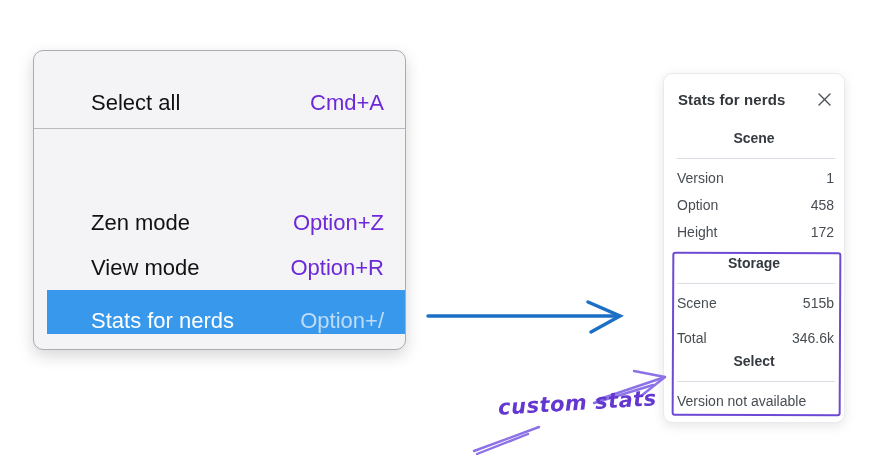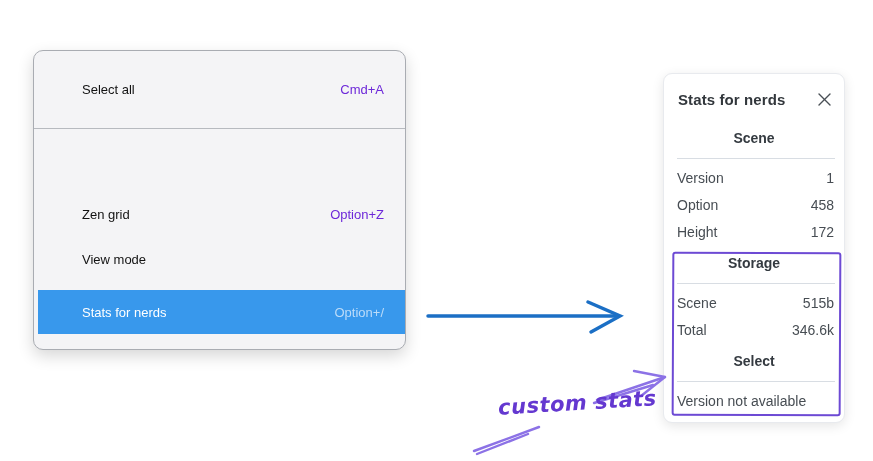--- a/index.html
+++ b/index.html
@@ -8,24 +8,24 @@
     font-family:"Liberation Sans", sans-serif;
   }
 
   
   .menu{
     position:absolute;left:33px;top:50px;width:373px;height:300px;
     background:#f4f4f6;border:1.5px solid #a9acb2;border-radius:10px;
     box-shadow:0 6px 16px rgba(0,0,0,.16);box-sizing:border-box;
   }
   .menu-item{
-    position:absolute;left:4px;right:0;height:44px;
-    display:flex;align-items:center;justify-content:space-between;
+    position:absolute;left:13px;right:0;height:44px;
+    display:flex;align-items:flex-end;justify-content:space-between;
     padding:0 21px 0 44px;box-sizing:border-box;
-    font-size:13px;color:#121212;cursor:default;
+    font-size:22px;color:#121212;cursor:default;
   }
   .menu-item .mi-shortcut{color:#6d28d9;}
   .menu-item.highlighted{
     background:var(--menu-highlight,#3898ec);color:#ffffff;
   }
   .menu-item.highlighted .mi-shortcut{color:#bcdcf9;}
   .menu-divider{
     position:absolute;left:0;right:0;top:77px;height:0;
     border-top:1.5px solid #b7babf;
   }
@@ -55,21 +55,21 @@
     display:flex;align-items:center;justify-content:space-between;
     padding:0 10px 0 13px;box-sizing:border-box;
   }
   .note-row{
     position:absolute;left:13px;right:9px;height:27px;
     display:flex;align-items:center;white-space:nowrap;
   }
   .sh-scene{top:56px;}   .hr1{top:84px;}
   .r-elements{top:90px;} .r-width{top:117px;} .r-height{top:144px;}
   .sh-storage{top:181px;}.hr2{top:209px;}
-  .r-scene{top:215px;}   .r-total{top:242px;text-align:center;}
+  .r-scene{top:215px;}   .r-total{top:250px;text-align:center;}
   .sh-version{top:279px;}.hr3{top:307px;}
   .r-note{top:313px;}
 
   
   .purple-rect{
     position:absolute;left:672px;top:252px;width:169px;height:164px;
     border:2px solid var(--annotation-box,#6d4ad4);border-radius:3px;
     box-sizing:border-box;transform:rotate(.25deg);z-index:5;
   }
   .annotation-text{
@@ -87,25 +87,26 @@
 
 <div class="stage">
 
   <div class="menu">
     <div class="menu-item" style="top:12px;height:53px;">
       <span class="mi-label">Select all</span>
       <span class="mi-shortcut">Cmd+A</span>
     </div>
     <div class="menu-divider"></div>
     <div class="menu-item" style="top:141px;">
-      <span class="mi-label">Zen grid</span>
+      <span class="mi-label">Zen mode</span>
       <span class="mi-shortcut">Option+Z</span>
     </div>
     <div class="menu-item" style="top:186px;">
       <span class="mi-label">View mode</span>
+      <span class="mi-shortcut">Option+R</span>
     </div>
     <div class="menu-item highlighted" style="top:239px;">
       <span class="mi-label">Stats for nerds</span>
       <span class="mi-shortcut">Option+/</span>
     </div>
   </div>
 
   <svg class="arrow blue-arrow" width="210" height="45" viewBox="0 0 210 45">
     <g stroke="currentColor" stroke-width="3.5" stroke-linecap="round" fill="none">
       <line x1="8" y1="21" x2="197" y2="21"></line>

